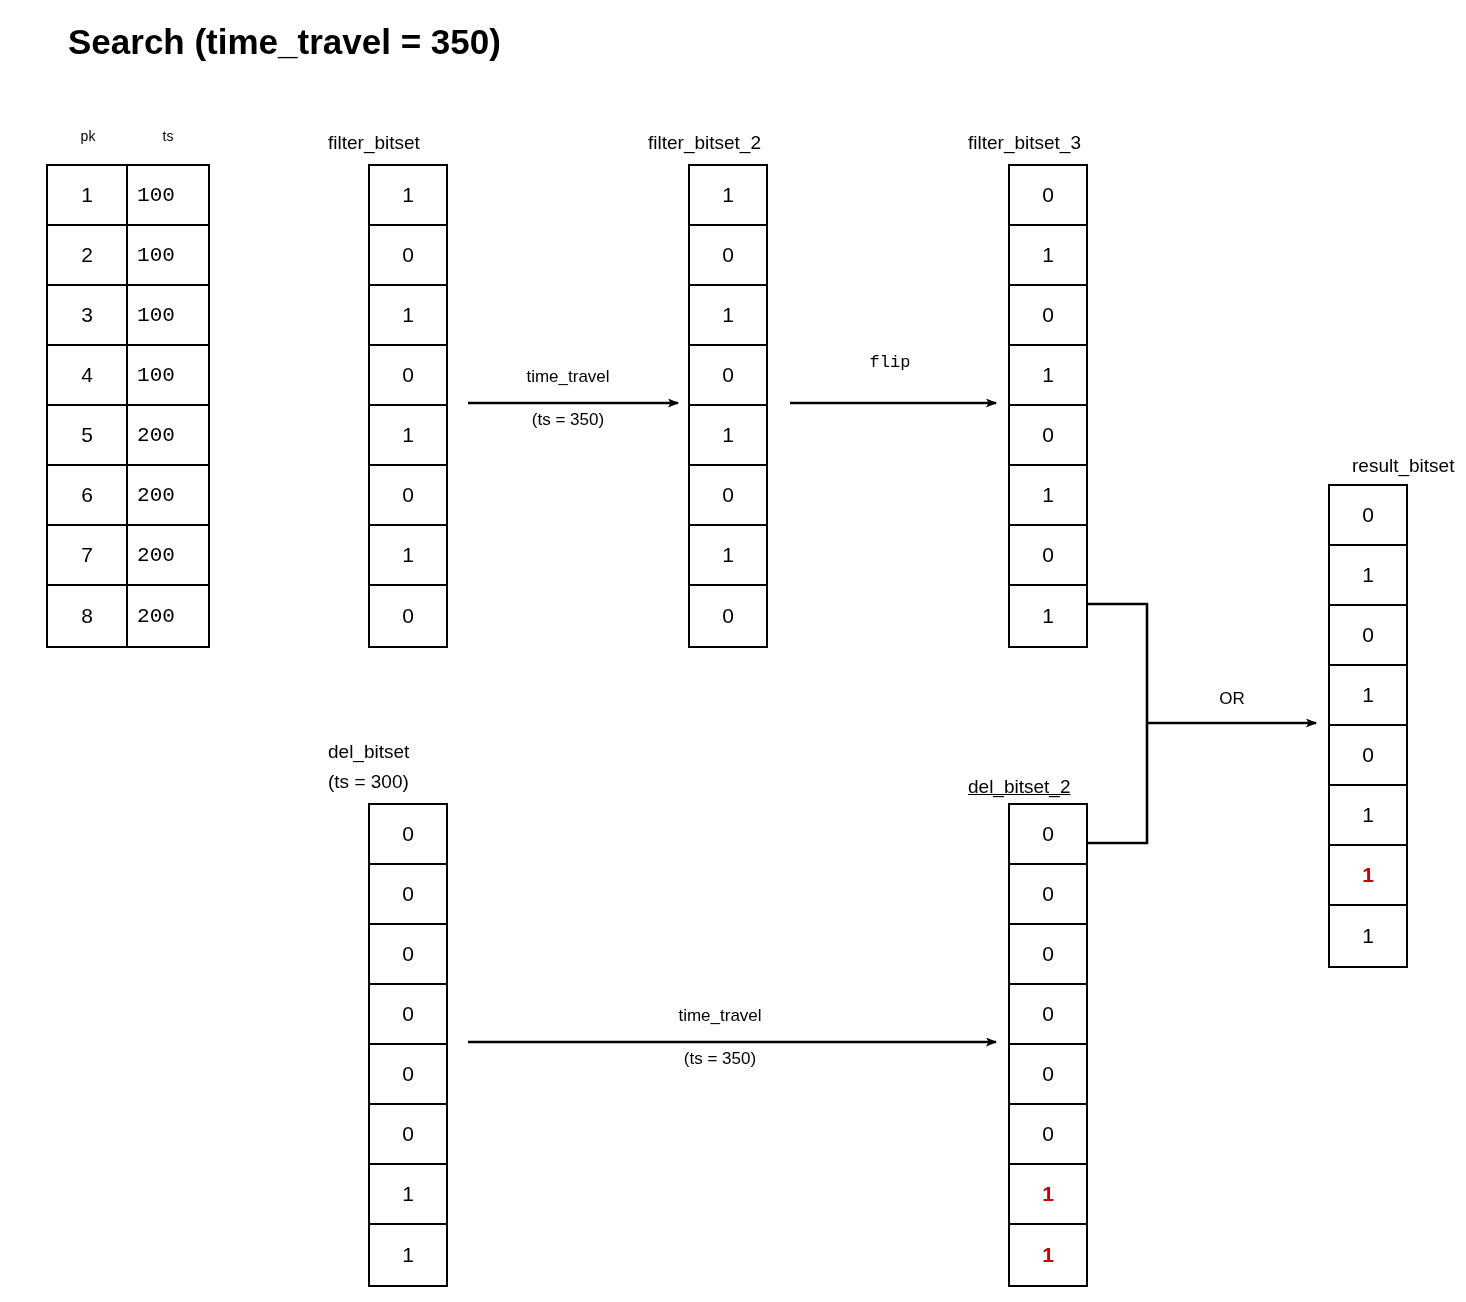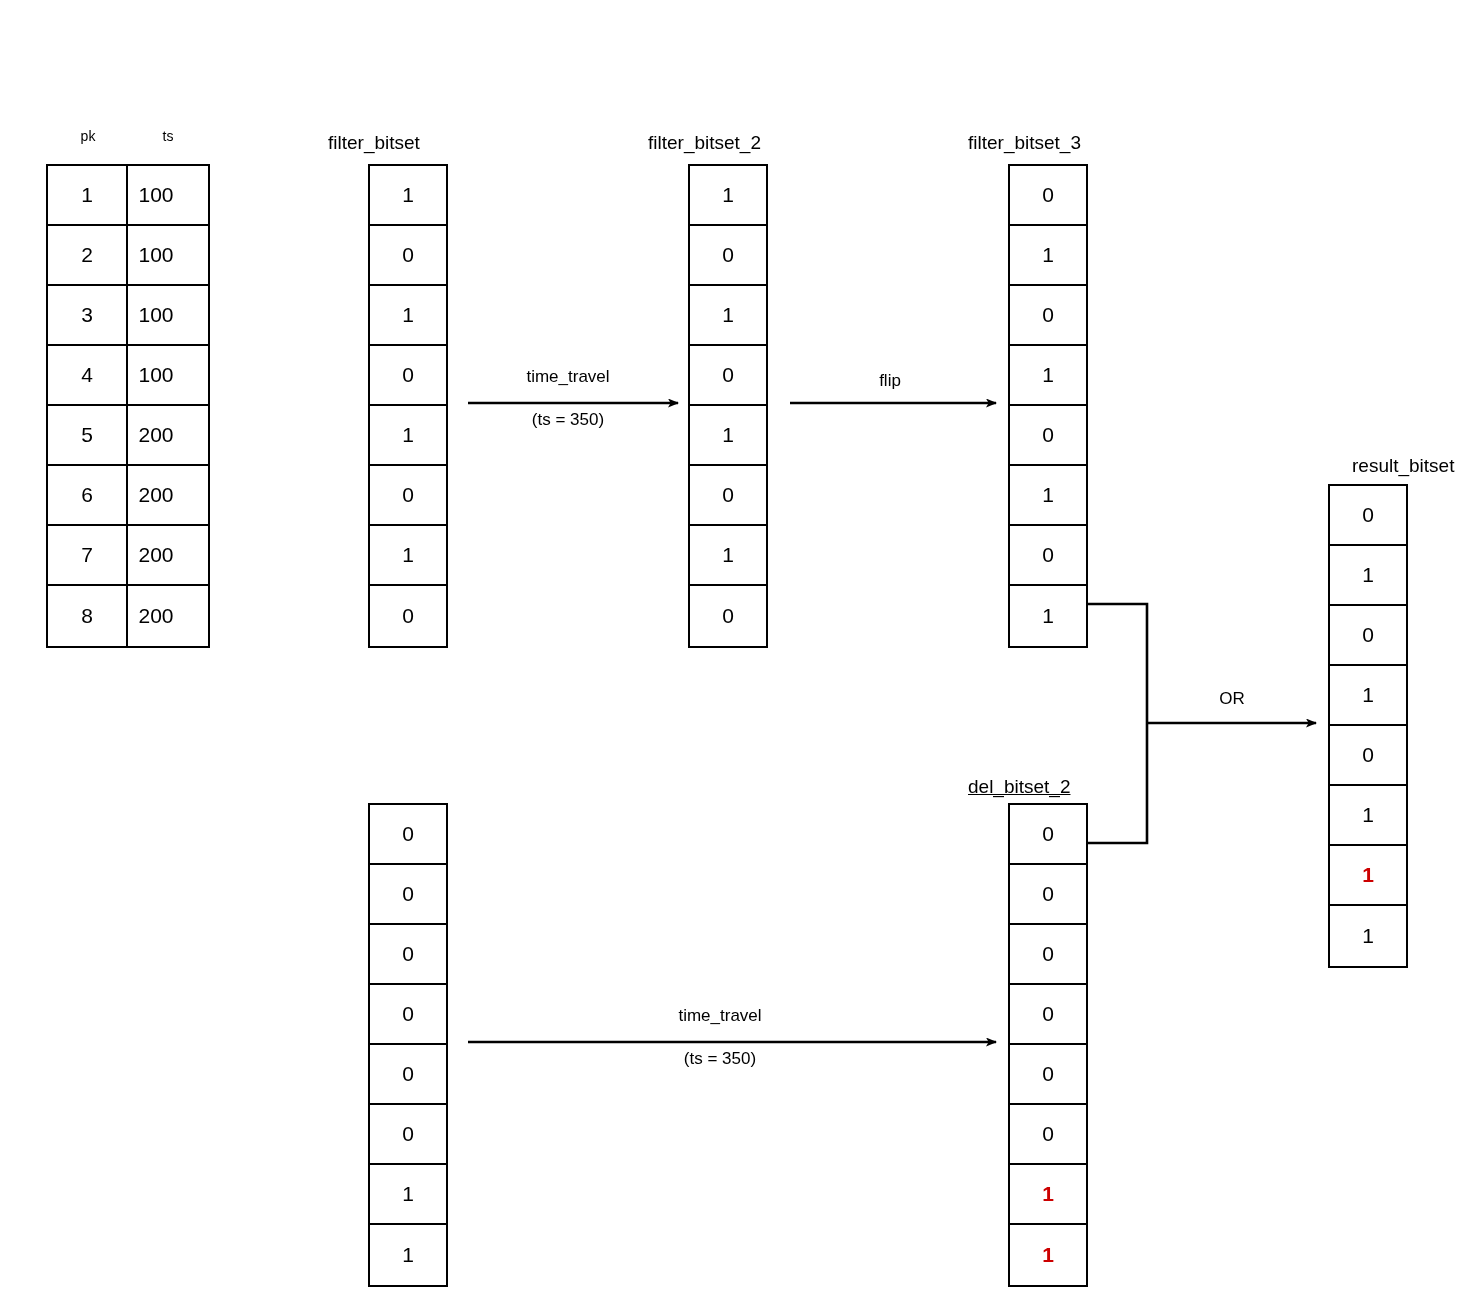--- a/index.html
+++ b/index.html
@@ -62,21 +62,21 @@
     box-sizing:border-box;
     border-bottom:2px solid #000;
   }
   .rowtable .trow:last-child{border-bottom:none;}
   .tcell{
     display:flex;align-items:center;justify-content:center;
     font-size:21px;
     box-sizing:border-box;
   }
   .tcell.pk{width:80px;border-right:2px solid #000;}
-  .tcell.ts{width:56px;}
+  .tcell.ts{width:56px;font-family:Liberation Mono, monospace;}
   .thead{
     position:absolute;
     font-size:14px;
     text-align:center;
     white-space:nowrap;
   }
 
   
   .arrlabel{
     position:absolute;
@@ -86,20 +86,21 @@
     line-height:29px;
   }
 
   svg.lines{position:absolute;left:0;top:0;width:1466px;height:1302px;pointer-events:none;}
 </style>
 </head>
 <body>
 
 <div id="stage">
 
+  <div class="title" style="left:68px;top:22px;">Search (time_travel = 350)</div>
 
   <svg class="lines" viewBox="0 0 1466 1302" xmlns="http://www.w3.org/2000/svg">
     <defs>
       <marker id="ah" markerWidth="11" markerHeight="9" refX="10" refY="4.5" orient="auto" markerUnits="userSpaceOnUse">
         <path d="M0,0 L11,4.5 L0,9 L2.6,4.5 Z" fill="#000"></path>
       </marker>
     </defs>
 
     <line x1="468" y1="403" x2="678" y2="403" stroke="#000" stroke-width="2.6" marker-end="url(#ah)"></line>
 
@@ -110,21 +111,21 @@
     <polyline points="1088,604 1147,604 1147,843 1088,843" fill="none" stroke="#000" stroke-width="2.6"></polyline>
 
     <line x1="1147" y1="723" x2="1316" y2="723" stroke="#000" stroke-width="2.6" marker-end="url(#ah)"></line>
   </svg>
 
   <div class="arrlabel" style="left:468px;top:362px;width:200px;">
     <div>time_travel</div>
     <div style="margin-top:14px;">(ts = 350)</div>
   </div>
 
-  <div class="arrlabel" style="left:790px;top:366px;width:200px;">
+  <div class="arrlabel" style="left:790px;top:348px;width:200px;font-family:Liberation Mono, monospace;">
     <div>flip</div>
   </div>
 
   <div class="arrlabel" style="left:520px;top:1001px;width:400px;">
     <div>time_travel</div>
     <div style="margin-top:14px;">(ts = 350)</div>
   </div>
 
   <div class="arrlabel" style="left:1147px;top:684px;width:170px;">
     <div>OR</div>
@@ -197,20 +198,24 @@
       <div class="bitcell">0</div>
       <div class="bitcell">1</div>
       <div class="bitcell">0</div>
       <div class="bitcell">1</div>
       <div class="bitcell">0</div>
       <div class="bitcell">1</div>
       <div class="bitcell">0</div>
       <div class="bitcell">1</div>
     </div>
 
+  <div class="collabel" style="left:328px;top:737px;width:160px;">
+    <div>del_bitset</div>
+    <div>(ts = 300)</div>
+  </div>
   <div class="bitcol" style="left:368px;top:803px;width:80px;height:484px;">
       <div class="bitcell">0</div>
       <div class="bitcell">0</div>
       <div class="bitcell">0</div>
       <div class="bitcell">0</div>
       <div class="bitcell">0</div>
       <div class="bitcell">0</div>
       <div class="bitcell">1</div>
       <div class="bitcell">1</div>
     </div>

